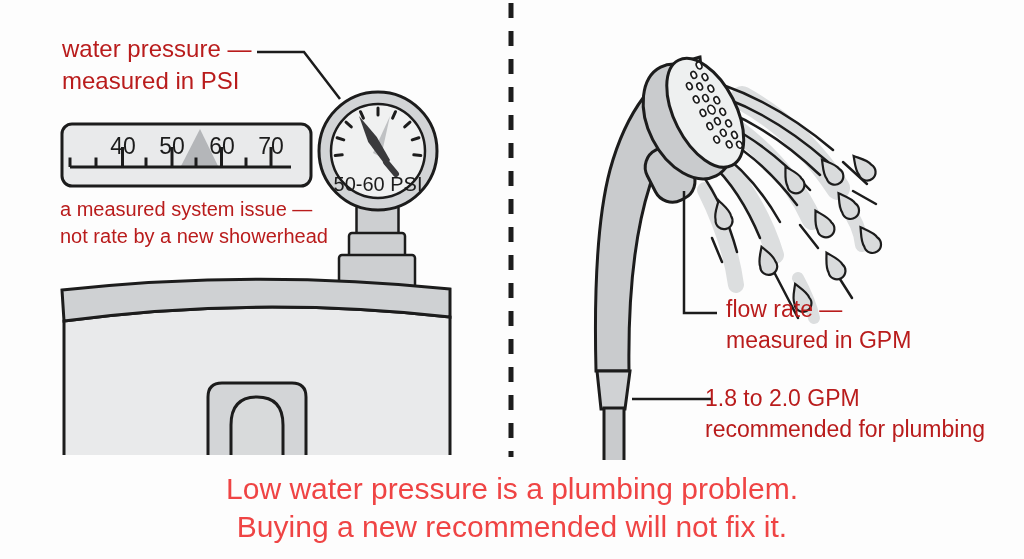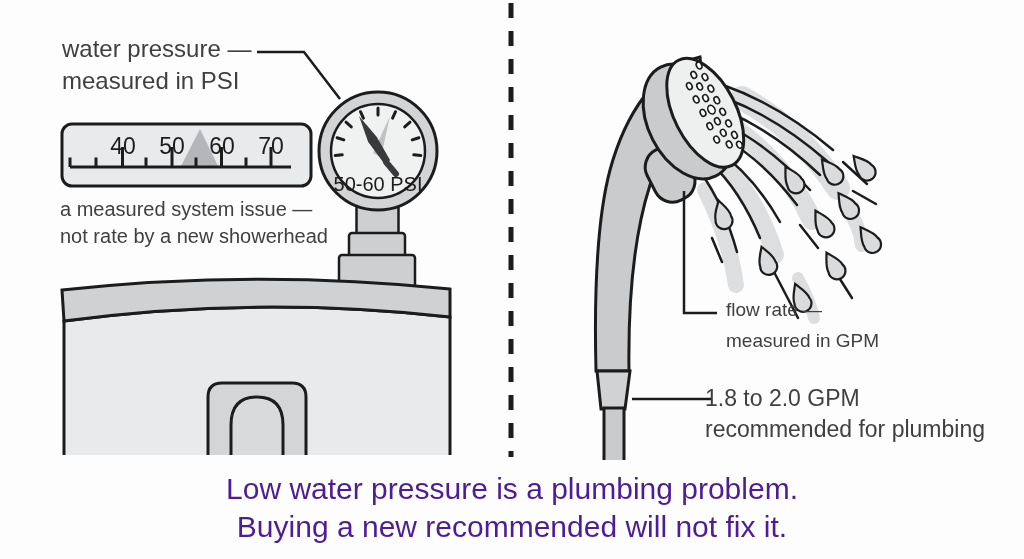--- a/index.html
+++ b/index.html
@@ -1,27 +1,27 @@
 <!DOCTYPE html>
 <html><head>
 <meta charset="utf-8">
 <style>
   html,body{margin:0;padding:0;}
   #stage{
     position:relative;width:1024px;height:559px;background:#fdfdfd;
     overflow:hidden;font-family:"Liberation Sans",sans-serif;color:#1c1c1c;
   }
   .svg-root{position:absolute;left:0;top:0;}
-  .lbl{position:absolute;color:#404040;}
+  .lbl{position:absolute;color:#b91c1c;}
   .lbl div{white-space:nowrap;}
   .pressure-lbl{left:62px;top:33px;font-size:24px;line-height:32px;}
   .note-lbl{left:60px;top:196px;font-size:20px;line-height:27px;}
-  .flow-lbl{left:726px;top:294px;font-size:19px;line-height:31px;}
+  .flow-lbl{left:726px;top:294px;font-size:23px;line-height:31px;}
   .gpm-lbl{left:705px;top:383px;font-size:23px;line-height:31px;}
-  .caption{left:0;top:470px;width:1024px;text-align:center;font-size:30px;line-height:38px;color:#4c1d95;}
+  .caption{left:0;top:470px;width:1024px;text-align:center;font-size:30px;line-height:38px;color:#ef4444;}
   svg text{font-family:"Liberation Sans",sans-serif;fill:#1c1c1c;}
   .tick-num{font-size:23px;}
   .gauge-txt{font-size:20px;}
 </style>
 </head>
 <body>
 
 <div id="stage">
 
   <svg class="svg-root" width="1024" height="559" viewBox="0 0 1024 559">

